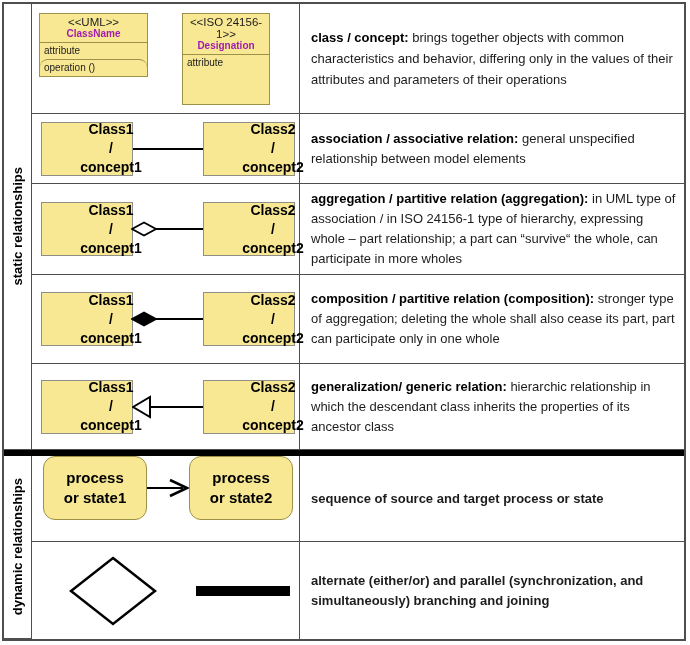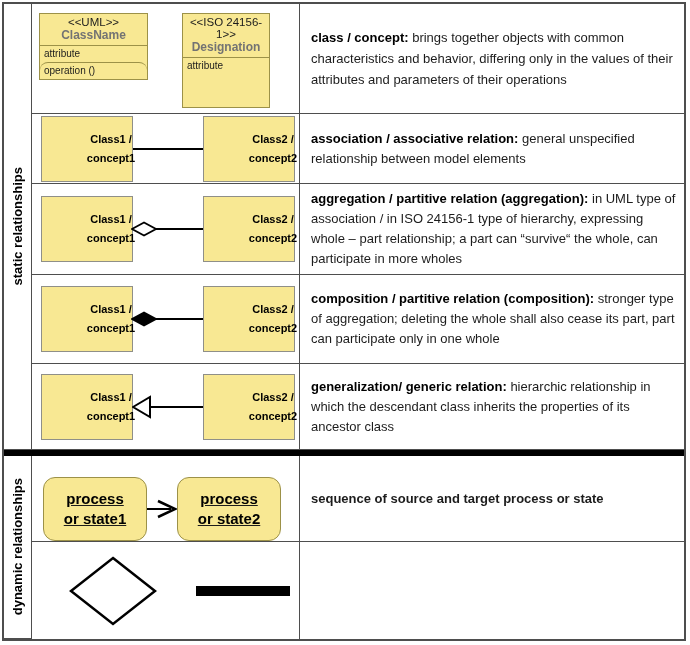--- a/index.html
+++ b/index.html
@@ -44,43 +44,43 @@
   .r5 { grid-row:5; } .r7 { grid-row:7; } .r8 { grid-row:8; }
   .shape { grid-column:2; }
 
   
   .top-shapes { display:flex; align-items:flex-start; padding:9px 0 0 7px; }
   .uml-box, .iso-box { background:#F8E893; border:1px solid #9C9148; box-sizing:border-box; }
   .uml-box { width:109px; }
   .iso-box { width:88px;margin-left:34px; }
   .cmp-head { text-align:center; padding:2px 2px 3px 2px; border-bottom:1px solid #9C9148; }
   .stereo { font-size:11.5px; }
-  .cname { font-size:12px; font-weight:bold; color:#737373; }
+  .cname { font-size:10px; font-weight:bold; color:#a21caf; }
   .cmp { font-size:10px; padding:2px 4px 3px 4px; }
   .cmp + .cmp { border-top:1px solid #9C9148;border-radius:8px; }
   .iso-attr { height:44px; }
 
   
   .pair { display:flex; align-items:center; padding:0 4px 0 9px; }
   .class-box {
-    width:92px; height:66px; background:#F8E893; border:1px solid #8F8F88;
+    width:92px; height:54px; background:#F8E893; border:1px solid #8F8F88;
     box-sizing:border-box; display:flex; flex-direction:column; align-items:center;
-    justify-content:center; font-weight:bold; font-size:11px; line-height:19px;
+    justify-content:center; font-weight:bold; font-size:14px; line-height:19px;
     text-align:center; color:#000; flex:0 0 auto;padding-left:48px;
   }
   .conn { flex:1 1 auto; position:relative; height:62px; }
   .conn-line { position:absolute; top:50%; margin-top:-1px; height:2px; background:#000; left:0; right:0; }
   .conn-line.after-diamond { left:22px; }
   .conn-line.after-tri { left:17px; }
   .conn-glyph { position:absolute; top:50%; }
   .g-diamond { left:-2px; margin-top:-8px; }
   .g-tri { left:-1px; margin-top:-12px; }
 
   
-  .proc-row { display:flex; align-items:flex-end; padding:0 18px 0 11px;text-decoration:underline; }
+  .proc-row { display:flex; align-items:flex-start; padding:0 6px 0 11px; }
   .proc-box {
     width:104px; height:64px; background:#F8E893; border:1.5px solid #9C9148;
     border-radius:12px; box-sizing:border-box; display:flex; flex-direction:column;
     align-items:center; justify-content:center; font-weight:bold; font-size:15px;
     line-height:20px; text-align:center; color:#000; flex:0 0 auto;
   }
   .seq { flex:1 1 auto; position:relative; height:64px; }
   .seq-line { position:absolute; left:0; right:6px; top:50%; margin-top:-1px; height:2px; background:#000; }
   .seq-head { position:absolute; right:0; top:50%; margin-top:-10px; }
 
@@ -223,15 +223,18 @@
     <div class="cell last-col desc r7">
       <p class="desc-bold-only">sequence of source and target process or state</p>
     </div>
 
     <div class="cell shape r8 no-b branch-row">
       <svg class="branch-diamond" width="88" height="70" viewBox="0 0 88 70">
         <polygon points="44,2 86,35 44,68 2,35" fill="#ffffff" stroke="#000000" stroke-width="2.5"></polygon>
       </svg>
       <div class="branch-bar"></div>
     </div>
+    <div class="cell last-col desc r8 no-b">
+      <p class="desc-bold-only">alternate (either/or) and parallel (synchronization, and simultaneously) branching and joining</p>
+    </div>
 
   </div>
 </div>
 
 </body></html>

